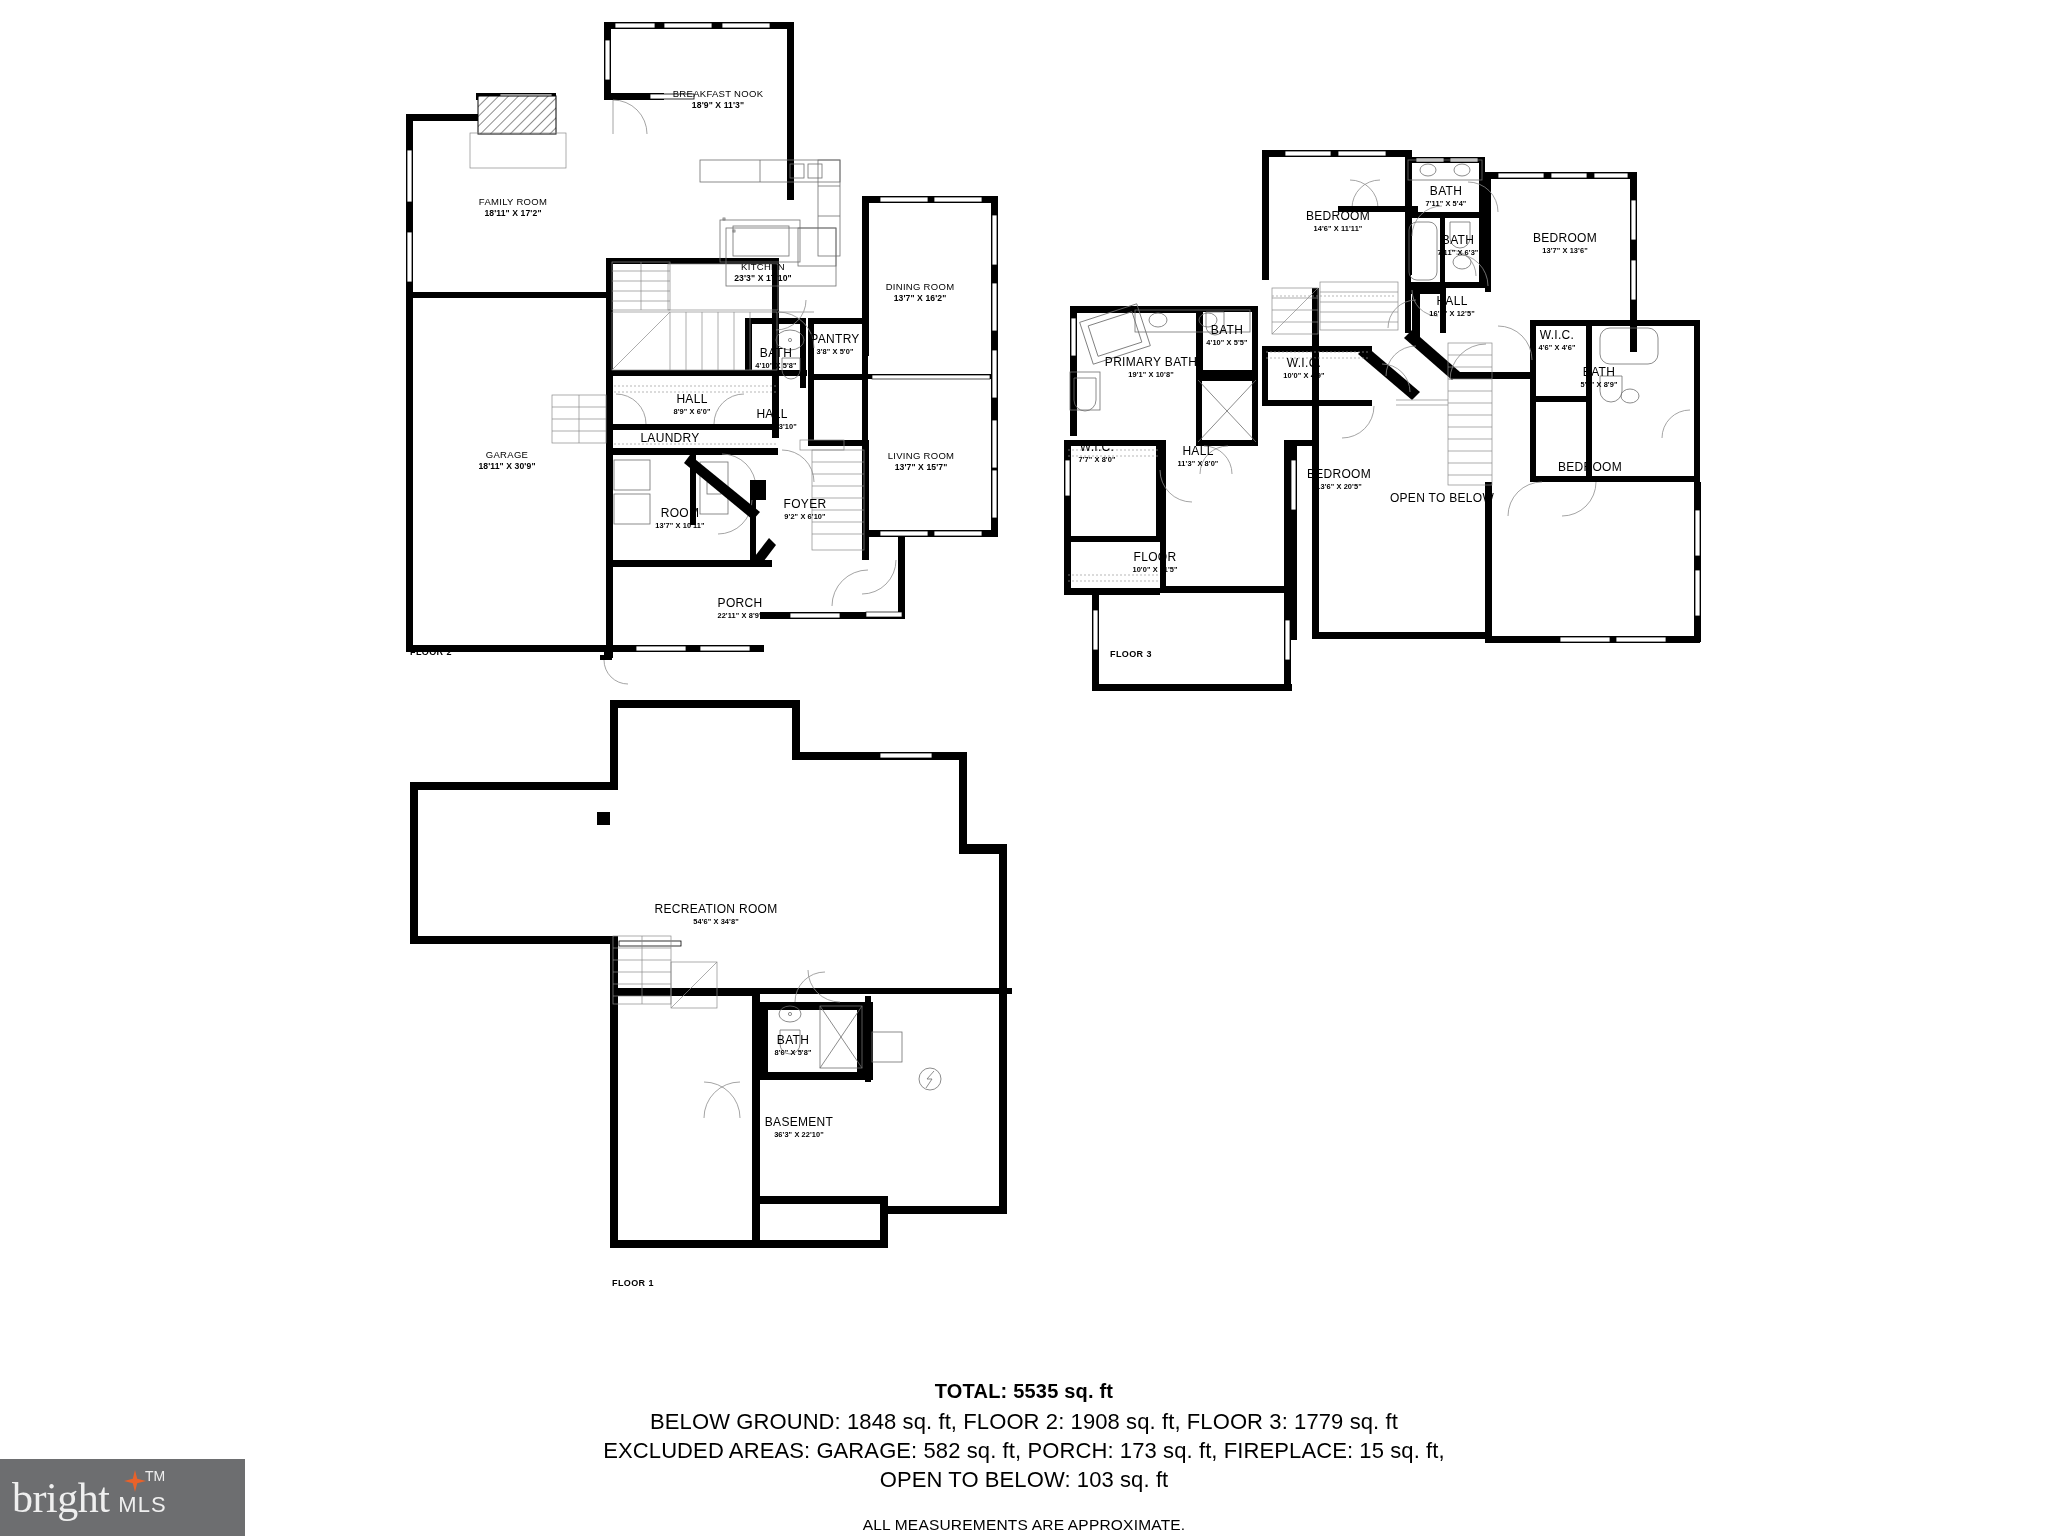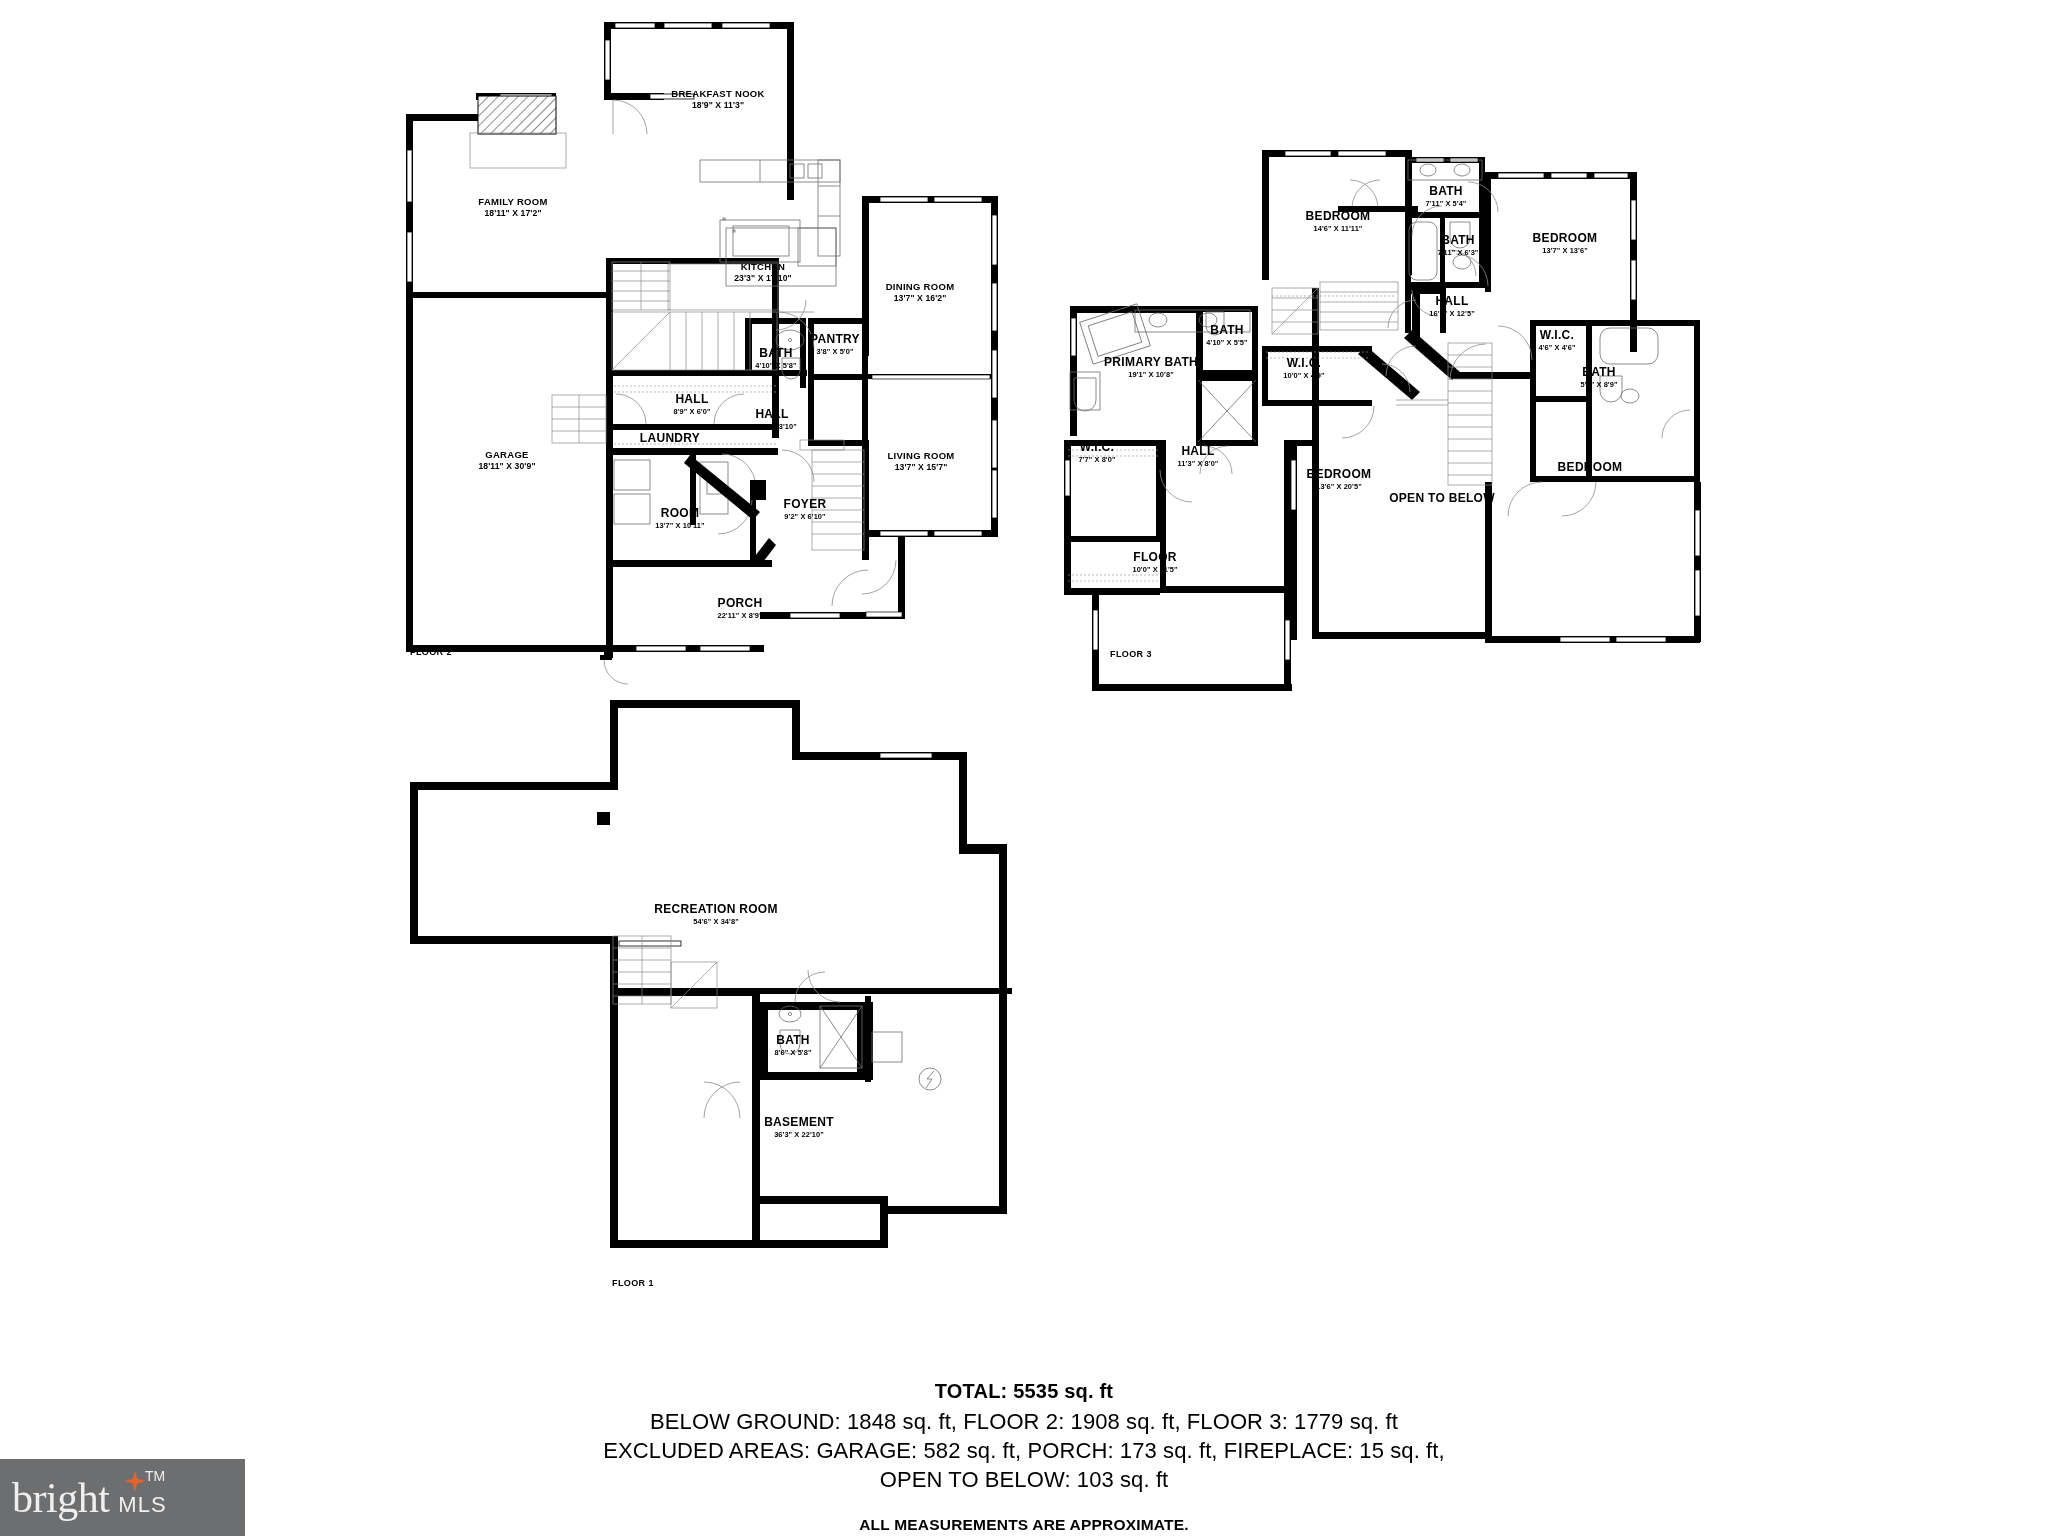--- a/index.html
+++ b/index.html
@@ -12,38 +12,38 @@
   #stage{position:absolute;left:0;top:0;width:2048px;height:1536px;}
   svg.plan{position:absolute;left:0;top:0;width:2048px;height:1536px;overflow:visible;}
 
   
   .rlabel{
     position:absolute;text-align:center;line-height:1.25;
     font-size:9px;letter-spacing:.3px;font-weight:700;
     transform:translate(-50%,-50%);white-space:nowrap;
     font-family:"Liberation Sans","DejaVu Sans",sans-serif;
   }
-  .rlabel .nm{display:block;font-size:9.5px;font-weight:700;text-align:center;}
+  .rlabel .nm{display:block;font-size:9.5px;font-weight:400;text-align:center;}
   .rlabel .dm{display:block;font-size:8.6px;font-weight:700;letter-spacing:.1px;}
   .rlabel.small .nm{font-size:12px;}
   .rlabel.small .dm{font-size:7.4px;}
 
   .floorcap{
     position:absolute;font-size:9px;font-weight:700;letter-spacing:.4px;
     transform:translate(0,-50%);white-space:nowrap;
   }
 
   
   #summary{
     position:absolute;left:0;right:0;top:1380px;text-align:center;
     font-family:"Liberation Sans","DejaVu Sans",sans-serif;color:#000;
   }
   #summary .total{font-size:20px;font-weight:700;letter-spacing:.2px;margin-bottom:4px;}
   #summary .ln{font-size:22px;font-weight:400;line-height:1.32;letter-spacing:.1px;}
-  #summary .approx{font-size:15.5px;font-weight:700;margin-top:22px;letter-spacing:.2px;}
+  #summary .approx{font-size:15.5px;font-weight:400;margin-top:22px;letter-spacing:.2px;}
 
   
   #logo{
     position:absolute;left:0;top:1459px;width:245px;height:77px;
     background:#6d6e70;display:flex;align-items:center;padding-left:12px;
     box-sizing:border-box;
   }
   #logo .wordmark{position:relative;display:flex;align-items:baseline;}
   #logo .bright{
     font-family:"Liberation Serif","DejaVu Serif",serif;

